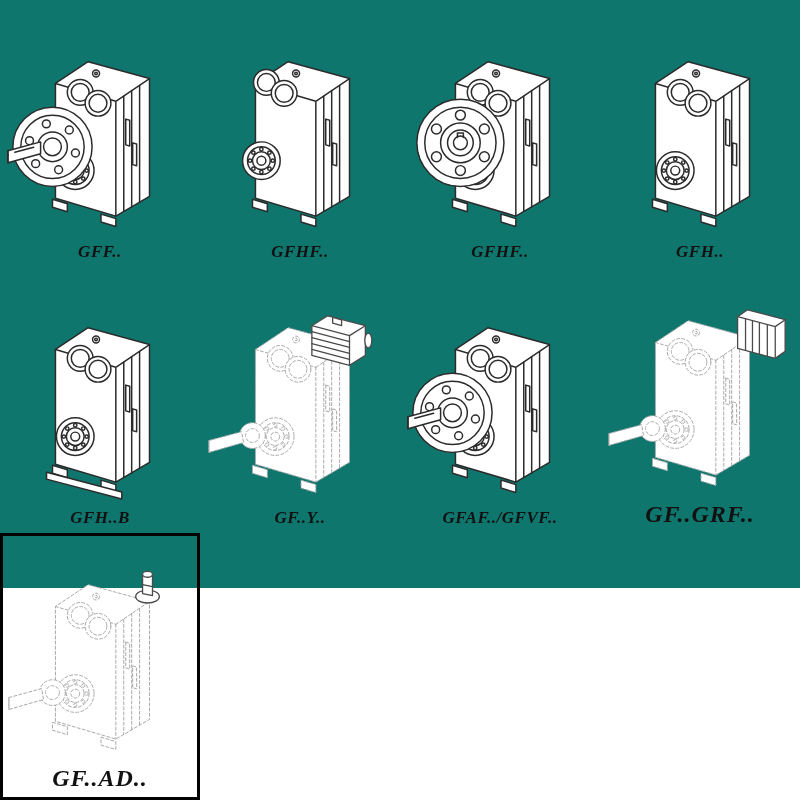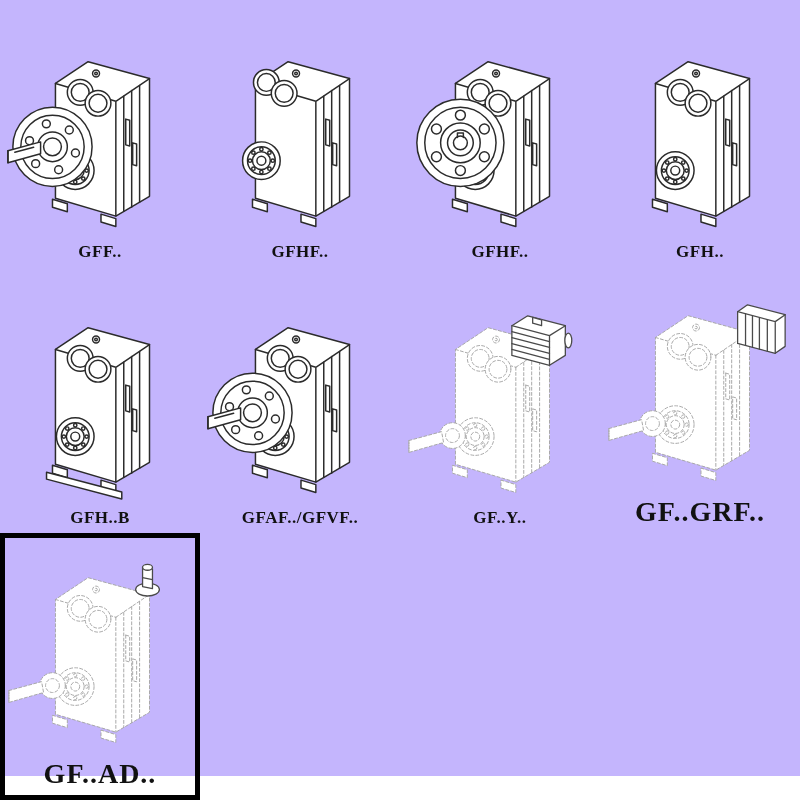--- a/index.html
+++ b/index.html
@@ -1,22 +1,22 @@
 <!DOCTYPE html>
 <html><head>
 <meta charset="utf-8">
 <style>
   html,body{margin:0;padding:0;background:#fff;}
   body{width:800px;height:800px;overflow:hidden;font-family:"Liberation Serif",serif;}
-  .page{display:grid;grid-template-columns:repeat(4,200px);grid-template-rows:267px 266px 267px;width:800px;height:776px;background:#c4b5fd;}
+  .page{display:grid;grid-template-columns:repeat(4,200px);grid-template-rows:267px 266px 267px;width:800px;height:588px;background:#0f766e;font-style:italic;}
   .cell{margin:0;display:flex;flex-direction:column;align-items:center;justify-content:flex-end;padding:0 0 5px 0;box-sizing:border-box;}
-  .cell.boxed{border:5px solid #000000;}
+  .cell.boxed{border:3px solid #000000;}
   .draw{width:198px;height:222px;flex:0 0 auto;display:block;}
   .label{font-family:"Liberation Serif",serif;font-weight:bold;font-size:17px;color:#111;letter-spacing:.5px;text-align:center;margin-top:2px;white-space:nowrap;}
-  .label-lg{font-size:28px;letter-spacing:1px;}
+  .label-lg{font-size:24px;letter-spacing:1px;}
   
   use.solid{color:#2b2b2b;stroke-width:1.5;stroke-linejoin:round;stroke-linecap:round;}
   use.ghost{color:#a8a8a8;stroke-width:1;stroke-dasharray:3 2.2;stroke-linejoin:round;stroke-linecap:round;}
   use.attach{color:#4a4a4a;stroke-width:1.3;stroke-linejoin:round;stroke-linecap:round;}
 </style>
 </head>
 <body>
 
 <svg width="0" height="0" style="position:absolute" aria-hidden="true">
   <defs>
@@ -157,37 +157,37 @@
       <use href="#g-body" class="solid"></use>
         <use href="#g-footplate" class="solid"></use>
         <use href="#g-bores" class="solid"></use>
     </svg>
     <figcaption class="label">GFH..B</figcaption>
   </figure>
 
 
   <figure class="cell">
     <svg class="draw" viewBox="0 0 200 216">
-      <use href="#g-body" class="solid"></use>
-        <use href="#g-bores" class="solid"></use>
-        <use href="#g-flange" class="solid"></use>
-    </svg>
-    <figcaption class="label">GFAF../GFVF..</figcaption>
-  </figure>
-
-  <figure class="cell">
-    <svg class="draw" viewBox="0 0 200 216">
       <use href="#g-body" class="ghost"></use>
         <use href="#g-bores" class="ghost"></use>
         <use href="#g-ghost-shaft" class="ghost"></use>
         <use href="#g-motor" class="attach"></use>
     </svg>
     <figcaption class="label">GF..Y..</figcaption>
   </figure>
 
+  <figure class="cell">
+    <svg class="draw" viewBox="0 0 200 216">
+      <use href="#g-body" class="solid"></use>
+        <use href="#g-bores" class="solid"></use>
+        <use href="#g-flange" class="solid"></use>
+    </svg>
+    <figcaption class="label">GFAF../GFVF..</figcaption>
+  </figure>
+
 
   <figure class="cell">
     <svg class="draw" viewBox="0 0 200 216">
       <use href="#g-body" class="ghost"></use>
         <use href="#g-bores" class="ghost"></use>
         <use href="#g-ghost-shaft" class="ghost"></use>
         <use href="#g-side-block" class="attach"></use>
     </svg>
     <figcaption class="label label-lg">GF..GRF..</figcaption>
   </figure>

